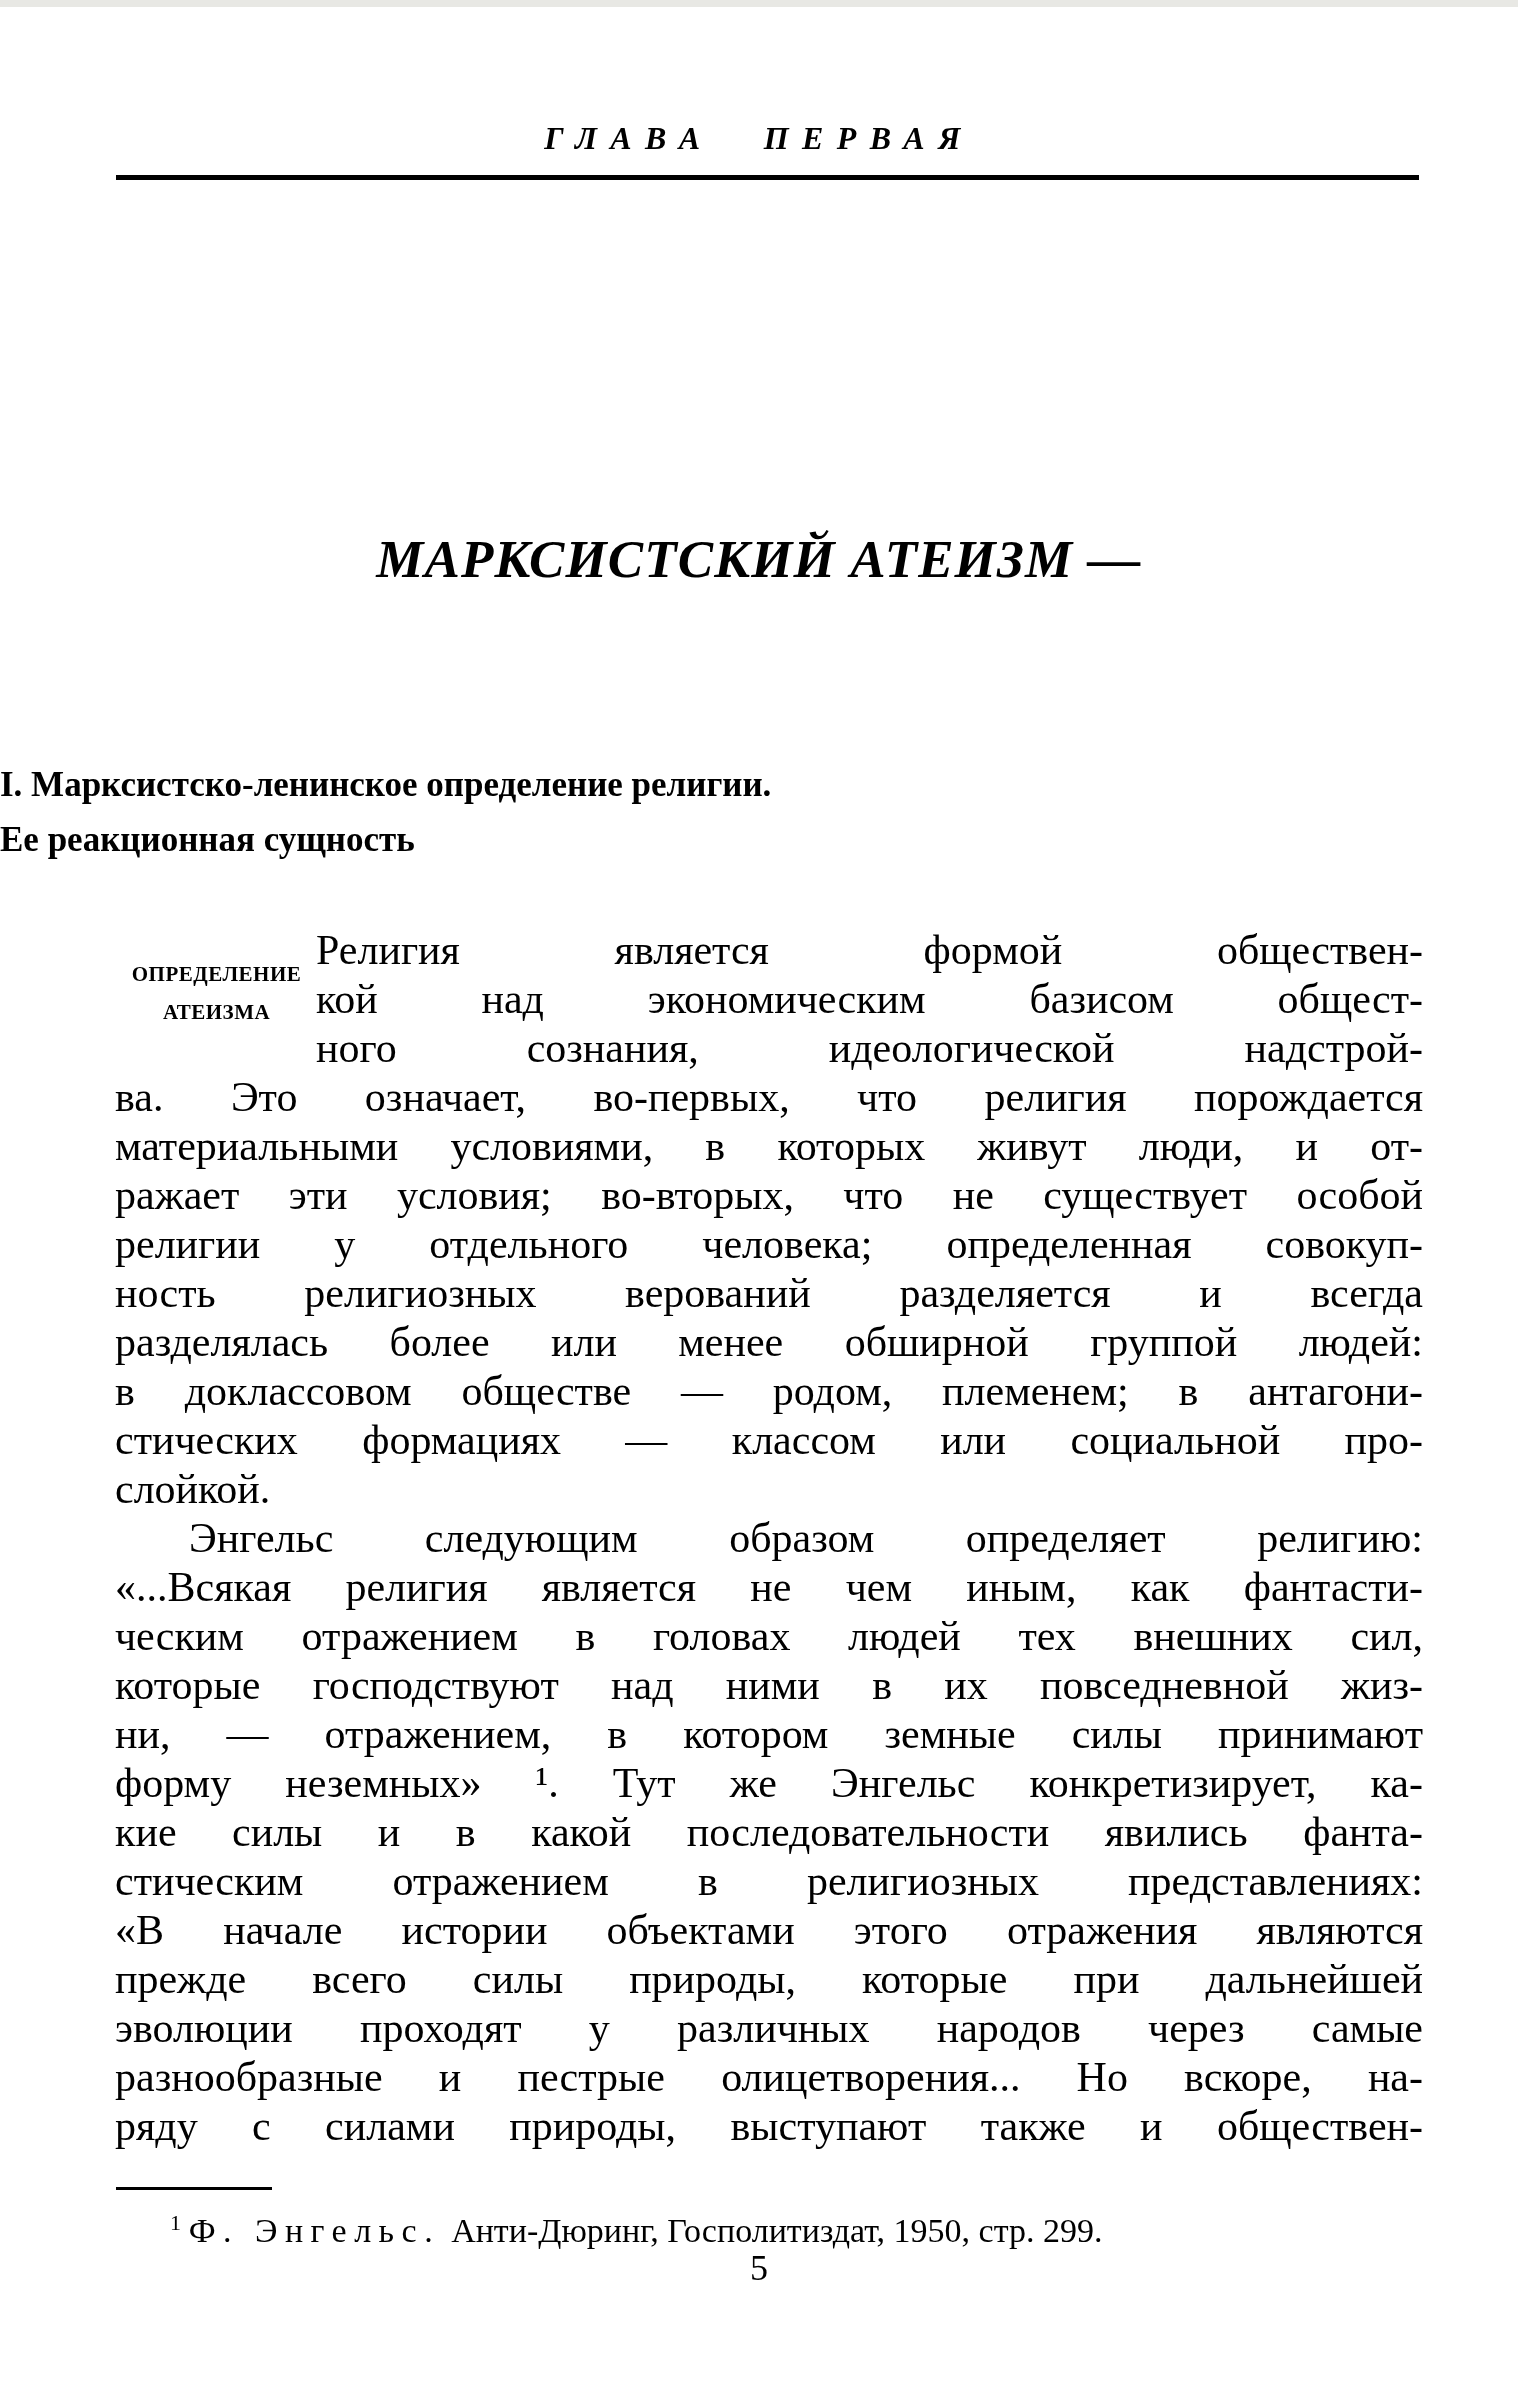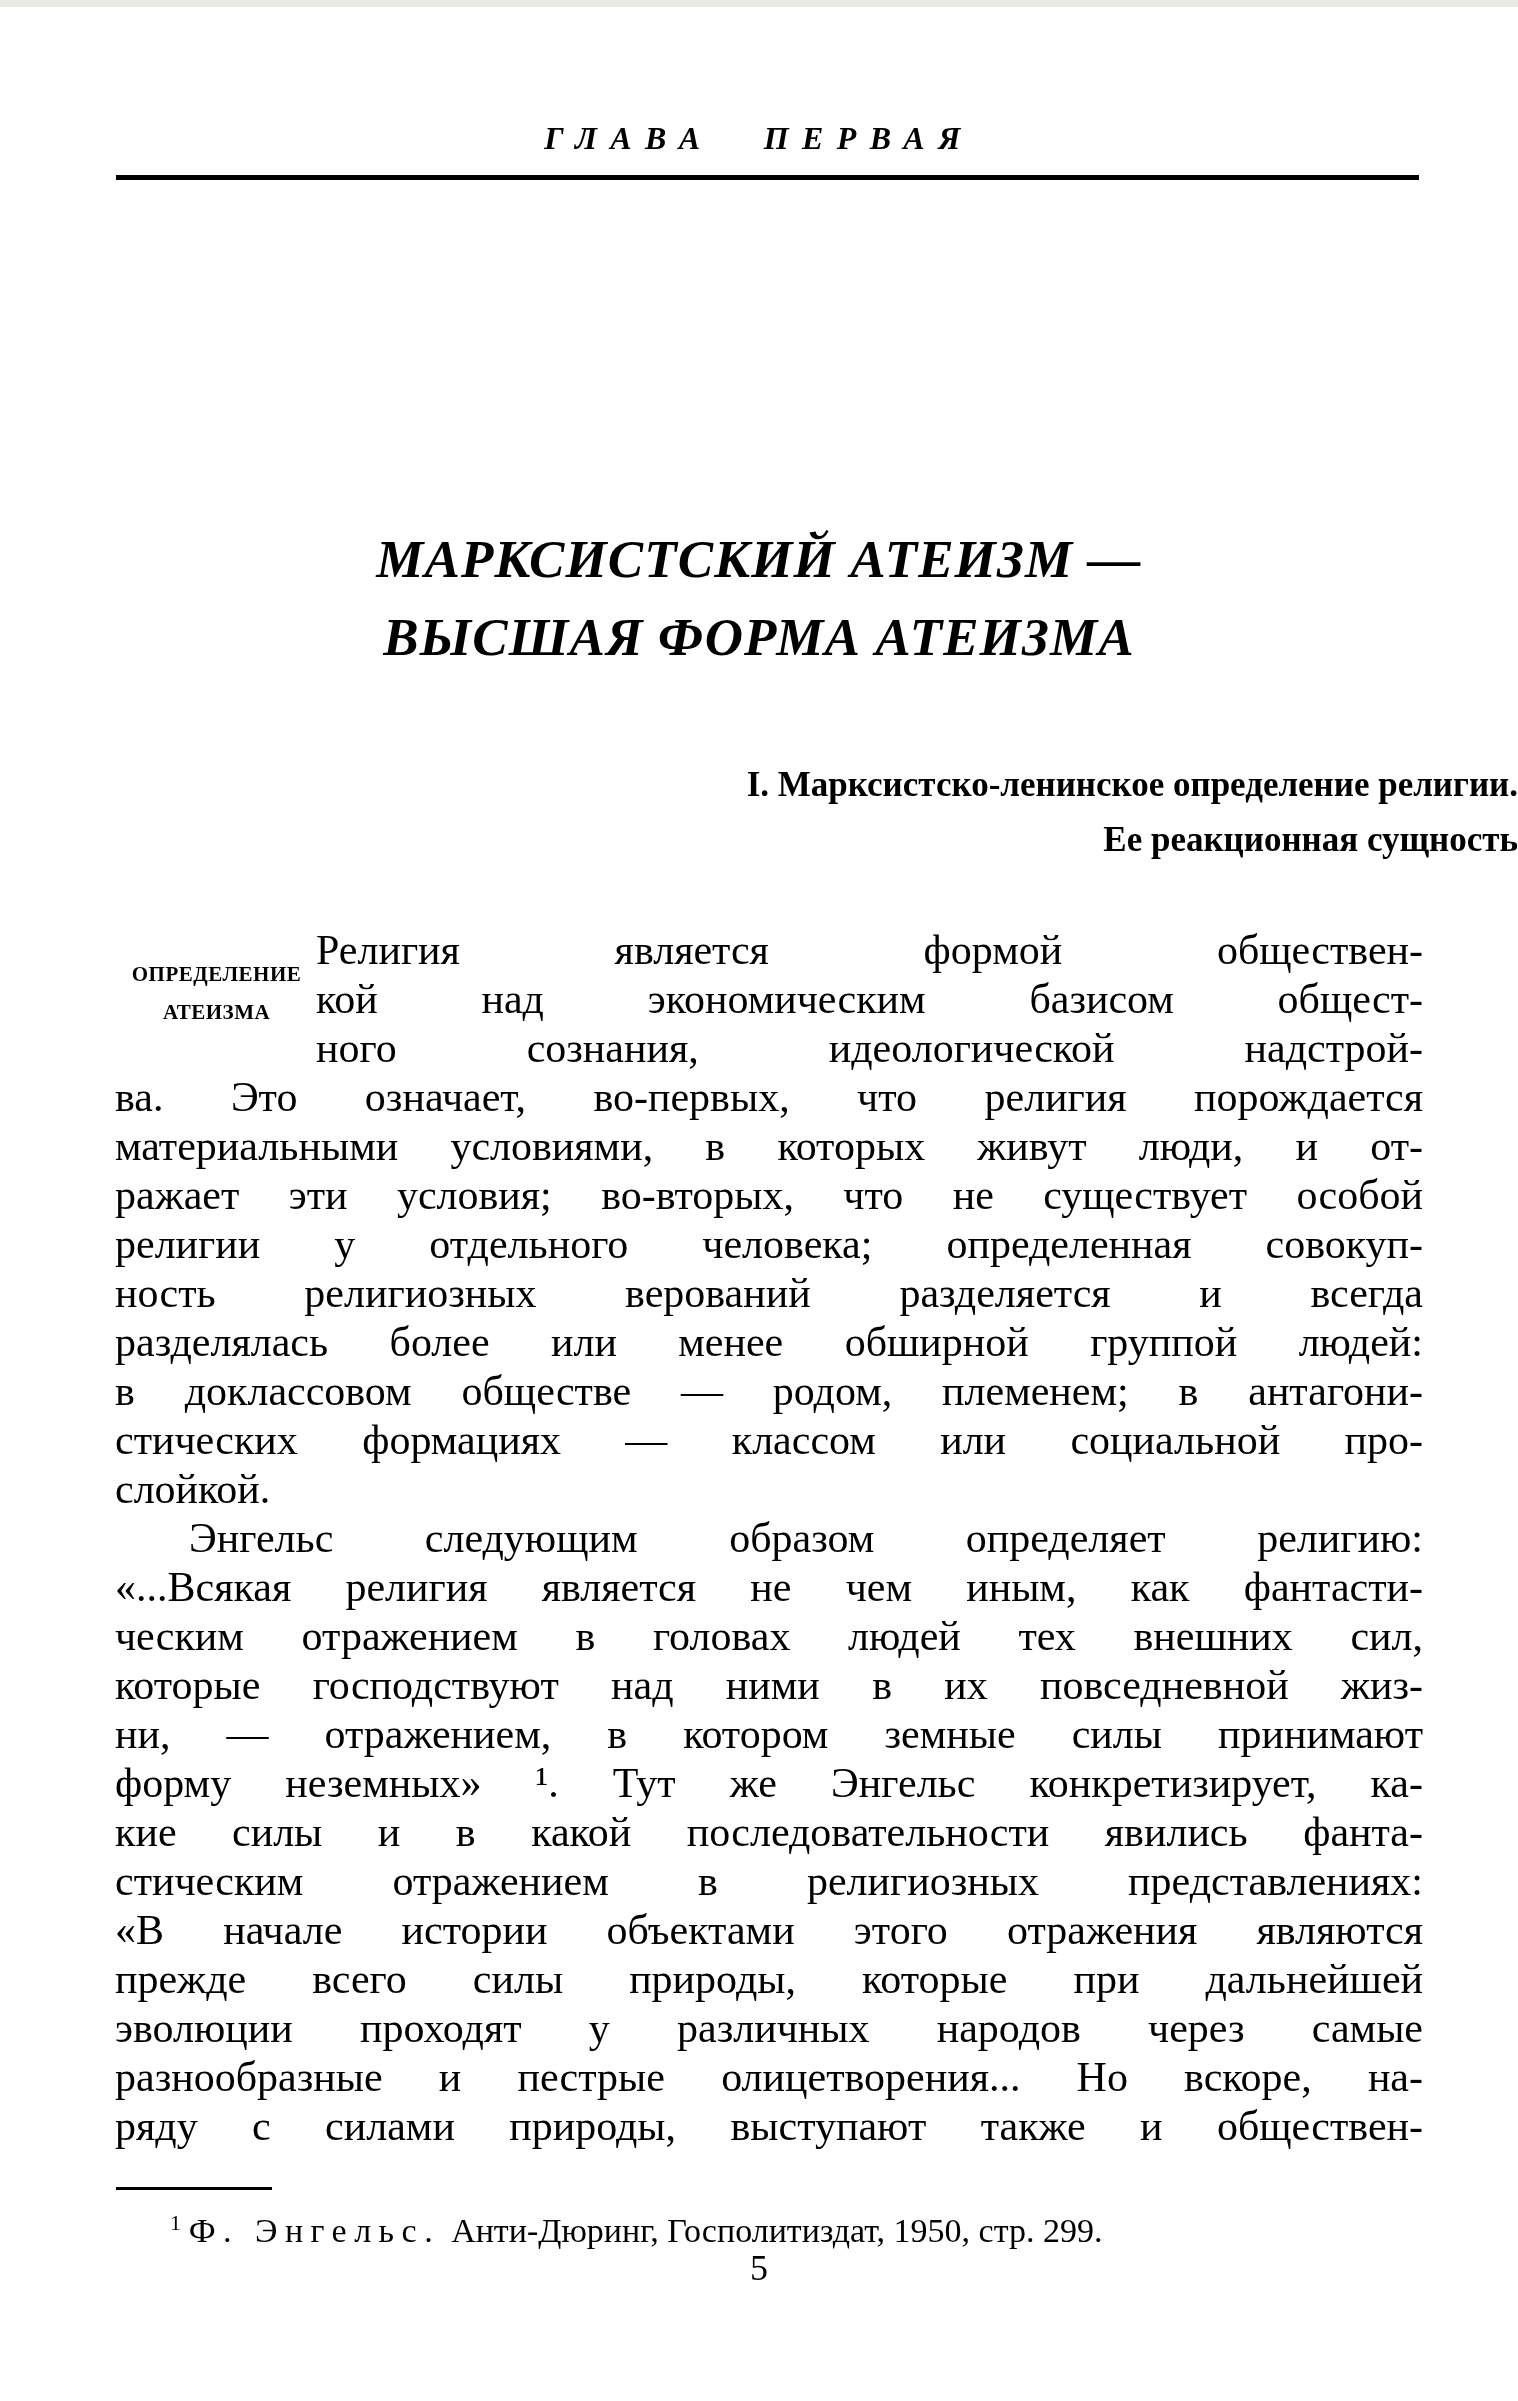--- a/index.html
+++ b/index.html
@@ -42,21 +42,21 @@
     font-size: 53px;
     line-height: 78px;
     letter-spacing: 1.1px;
     font-style: italic;
   }
 
   
   .section-heading {
     position: absolute;
     top: 750px; left: 0; right: 0;
-    text-align: right;
+    text-align: left;
     font-weight: bold;
     font-size: 35px;
     line-height: 55px;
   }
 
   
   .body-text {
     position: absolute;
     top: 919px; left: 115px;
     width: 1308px;
@@ -128,21 +128,20 @@
 </head>
 <body>
 
 <div class="page">
 
   <div class="running-header">ГЛАВА ПЕРВАЯ</div>
   <div class="head-rule"></div>
 
   <div class="book-title">
     <div>МАРКСИСТСКИЙ АТЕИЗМ —</div>
-    <div>ВЫСШАЯ ФОРМА АТЕИЗМА</div>
   </div>
 
   <div class="section-heading">
     <div>I. Марксистско-ленинское определение религии.</div>
     <div>Ее реакционная сущность</div>
   </div>
 
   <div class="body-text">
     <div class="para">
       <div class="side-heading">

